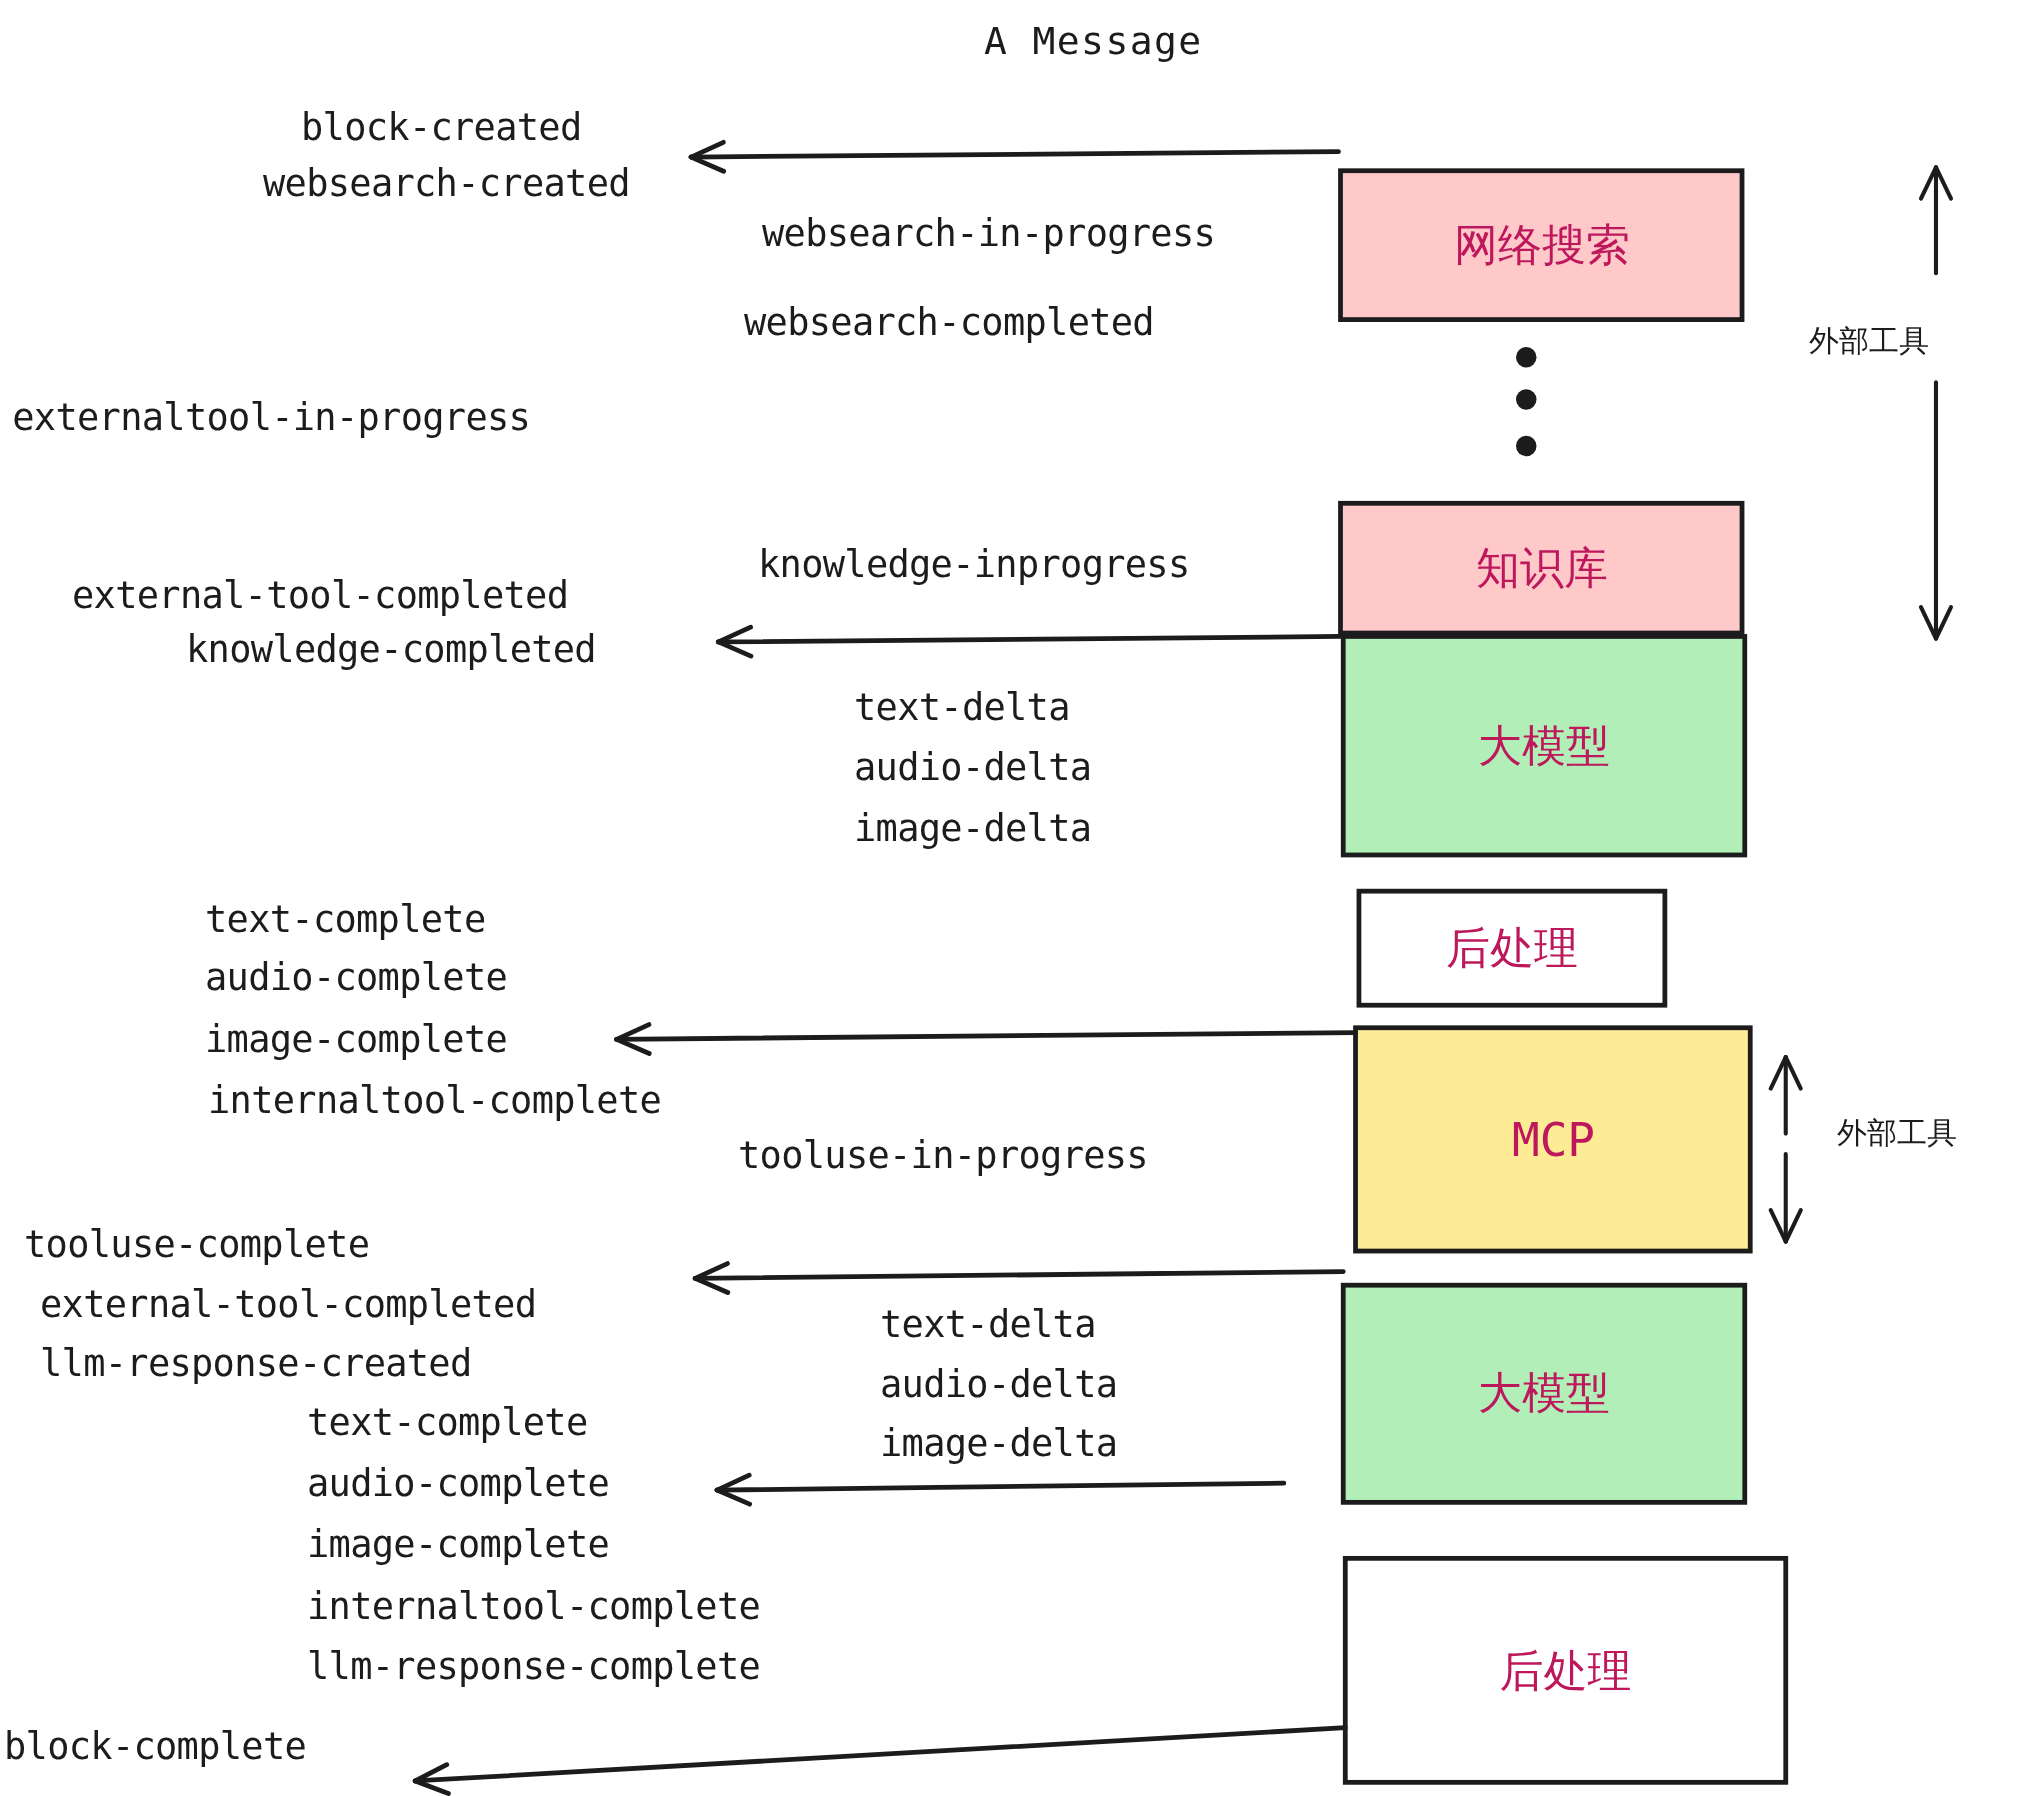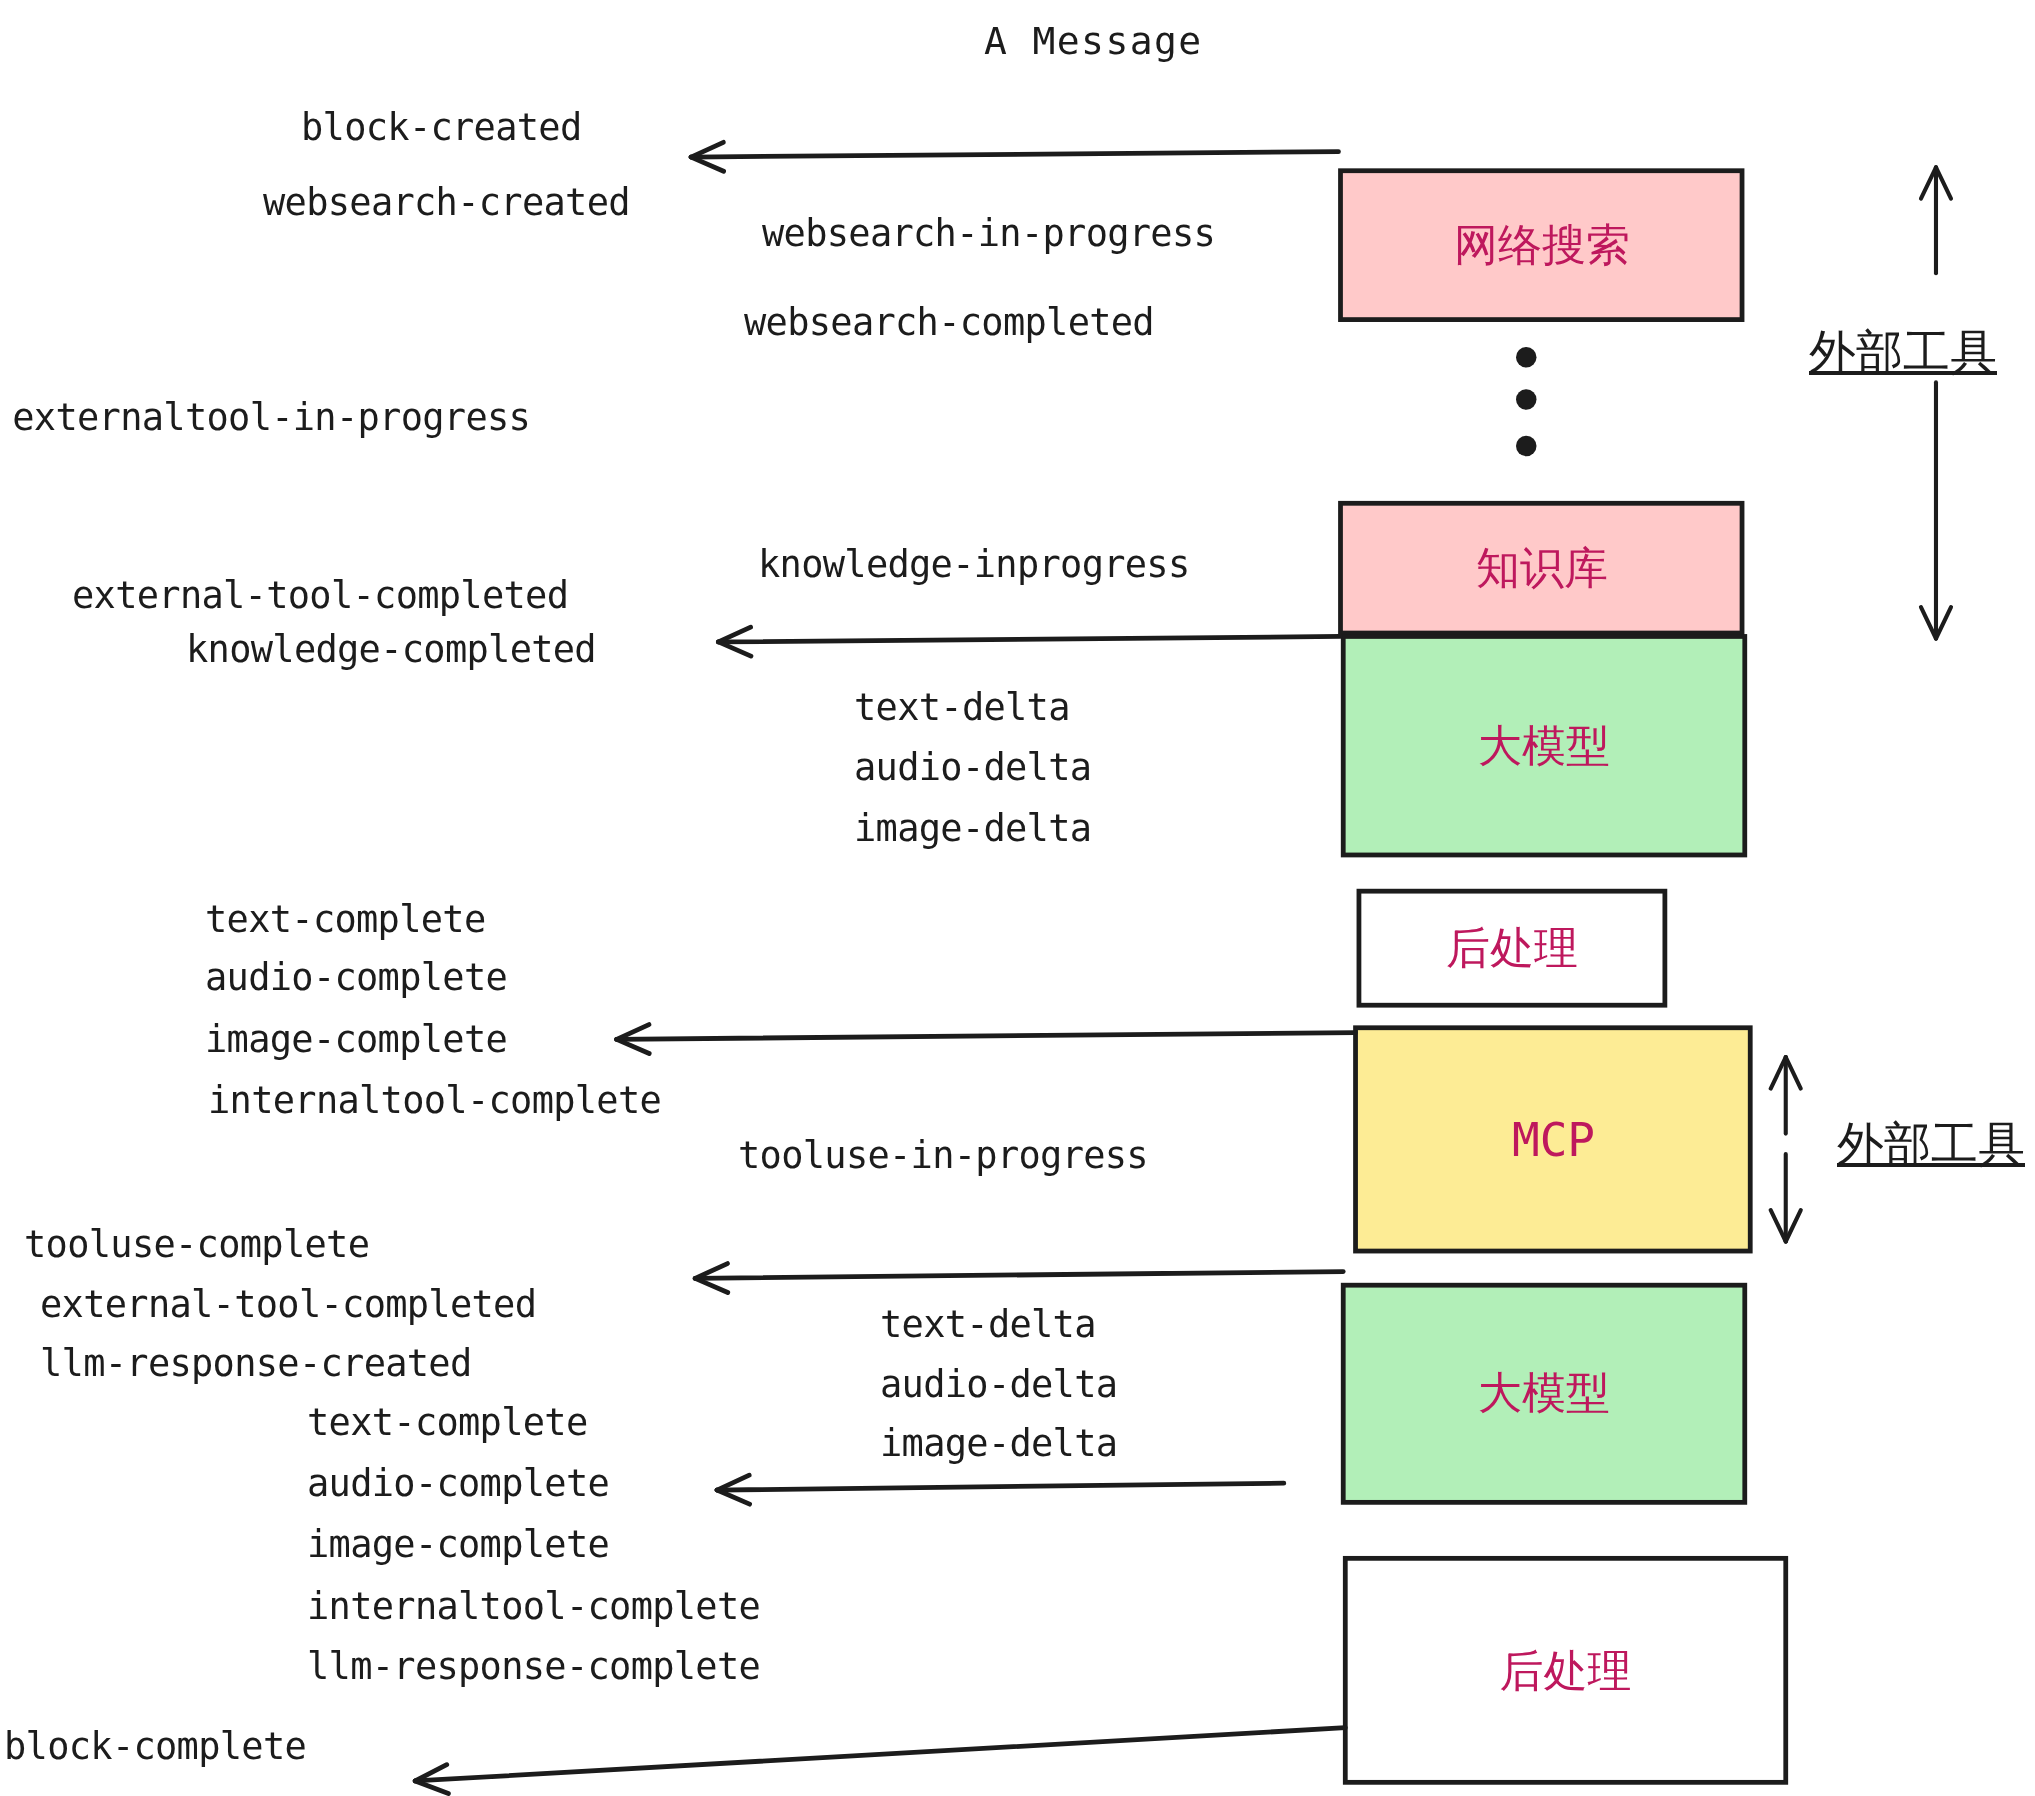--- a/index.html
+++ b/index.html
@@ -12,21 +12,21 @@
        font-family:"DejaVu Sans Mono","Liberation Mono",monospace;
        font-size:37px;letter-spacing:-0.7px;}
   .title{position:absolute;white-space:nowrap;color:#1c1c1c;
        font-family:"DejaVu Sans Mono","Liberation Mono",monospace;
        font-size:38px;letter-spacing:1.4px;}
   .boxlbl{position:absolute;display:flex;align-items:center;justify-content:center;
        color:#be185d;font-family:"DejaVu Sans","Liberation Sans",sans-serif;
        font-size:44px;pointer-events:none;}
   .boxlbl.mono{font-family:"DejaVu Sans Mono","Liberation Mono",monospace;font-size:46px;}
   .grplbl{position:absolute;white-space:nowrap;color:#1c1c1c;
-       font-family:"DejaVu Sans","Liberation Sans",sans-serif;font-size:47px;text-decoration:underline;}
+       font-family:"DejaVu Sans","Liberation Sans",sans-serif;font-size:30px;}
 </style>
 </head>
 <body>
 
 <div id="stage">
 
   <svg class="layer" viewBox="0 0 2980 2630" xmlns="http://www.w3.org/2000/svg">
     <g id="boxes-g">
         <rect x="1963" y="250" width="588" height="218" fill="#FFC9C9" stroke="#1C1C1C" stroke-width="7" stroke-linejoin="miter"></rect>
         <rect x="1963" y="737" width="588" height="190" fill="#FFC9C9" stroke="#1C1C1C" stroke-width="7" stroke-linejoin="miter"></rect>
@@ -74,21 +74,21 @@
         <circle cx="2235" cy="523" r="15" fill="#1C1C1C"></circle>
         <circle cx="2235" cy="585" r="15" fill="#1C1C1C"></circle>
         <circle cx="2235" cy="653" r="15" fill="#1C1C1C"></circle>
       </g>
   </svg>
 
   <div class="title" id="title-el" style="left: 984px; top: 19px;">A Message</div>
 
   <div id="events-layer">
       <div class="evt" style="left: 301px; top: 106px;">block-created</div>
-      <div class="evt" style="left: 263px; top: 181px;">websearch-created</div>
+      <div class="evt" style="left: 263px; top: 162px;">websearch-created</div>
       <div class="evt" style="left: 762px; top: 212px;">websearch-in-progress</div>
       <div class="evt" style="left: 744px; top: 301px;">websearch-completed</div>
       <div class="evt" style="left: 12.3px; top: 396px;">externaltool-in-progress</div>
       <div class="evt" style="left: 758px; top: 543px;">knowledge-inprogress</div>
       <div class="evt" style="left: 72px; top: 574px;">external-tool-completed</div>
       <div class="evt" style="left: 186px; top: 628px;">knowledge-completed</div>
       <div class="evt" style="left: 854px; top: 686px;">text-delta</div>
       <div class="evt" style="left: 854px; top: 746px;">audio-delta</div>
       <div class="evt" style="left: 854px; top: 807px;">image-delta</div>
       <div class="evt" style="left: 205px; top: 898px;">text-complete</div>

